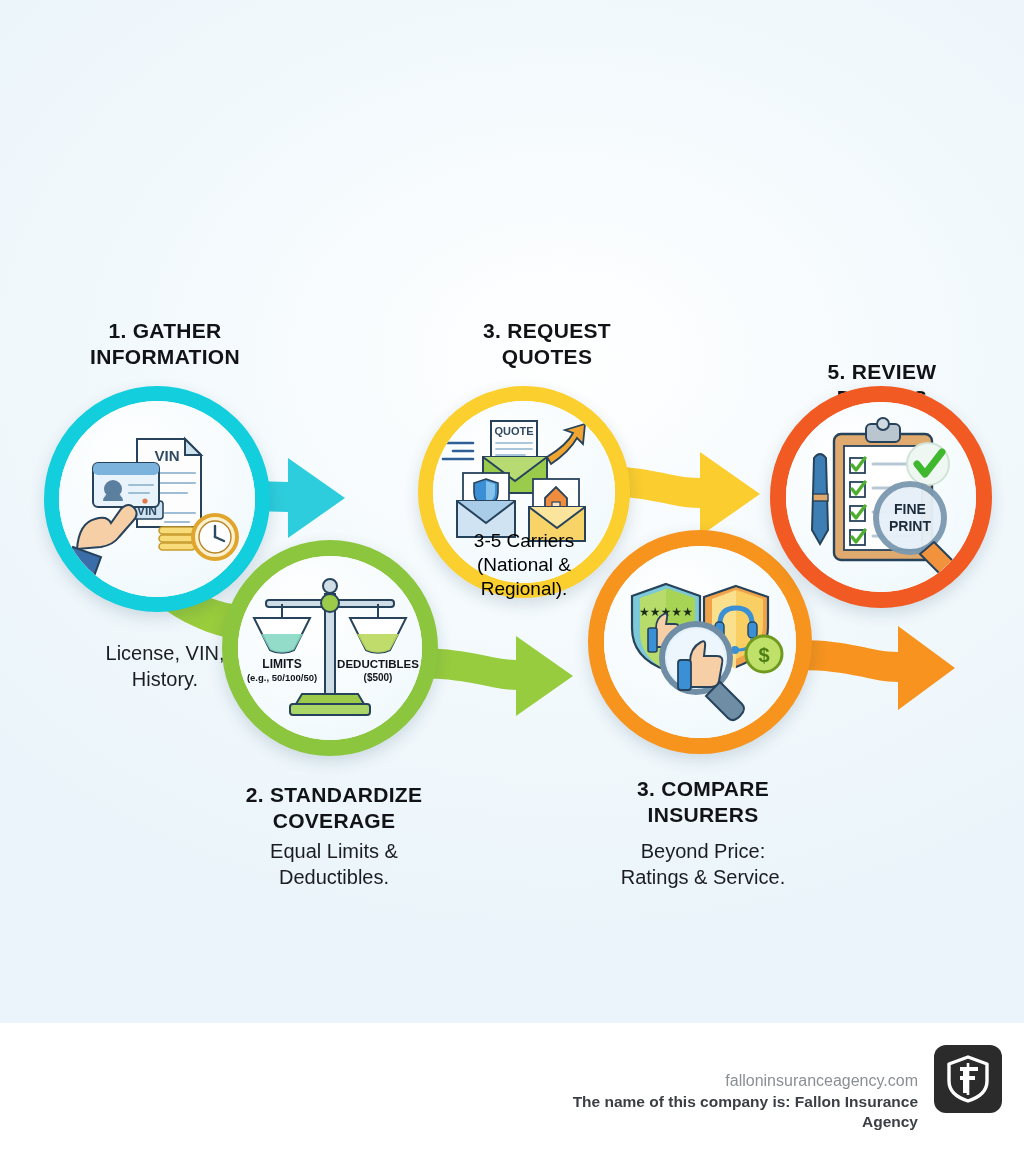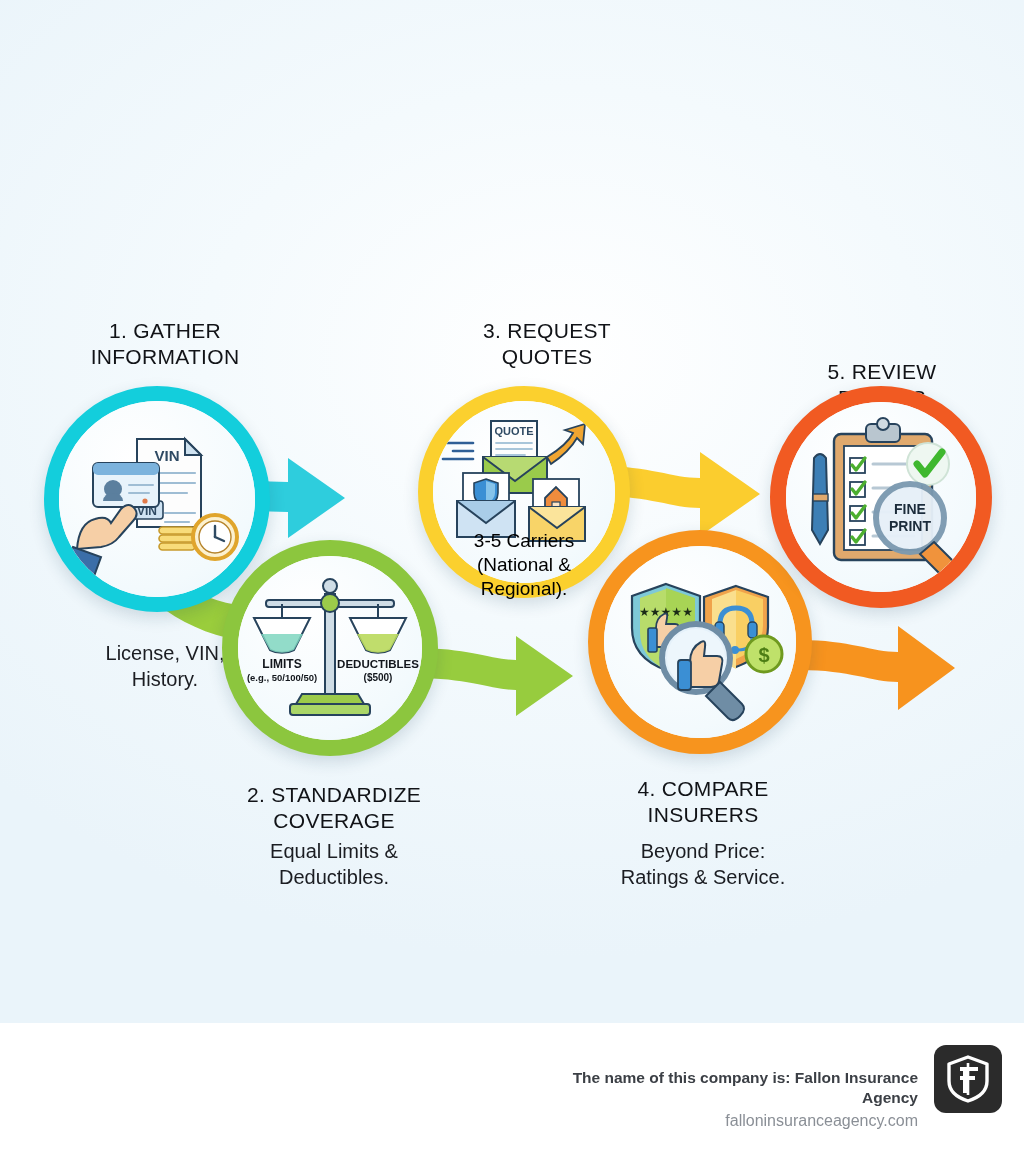--- a/index.html
+++ b/index.html
@@ -58,21 +58,21 @@
   }
   .ring-inner {
     position: absolute;
     border-radius: 50%;
     background: radial-gradient(circle at 38% 30%, #ffffff 0%, #f3fafd 70%, #eaf5fb 100%);
     overflow: hidden;
   }
   .step-label {
     position: absolute;
     text-align: center;
-    font-weight: normal;
+    font-weight: bold;
     font-size: 21px;
     line-height: 26px;
     letter-spacing: 0.3px;
     color: #111317;
   }
   .step-desc {
     position: absolute;
     text-align: center;
     font-size: 20px;
     line-height: 26px;
@@ -343,21 +343,21 @@
 
           <circle cx="92" cy="112" r="34" fill="#e5f1fa" stroke="#6f8da5" stroke-width="6"></circle>
           <circle cx="92" cy="112" r="29" fill="#eff7fd" opacity="0.8"></circle>
           <path d="M86 116 q0 -14 11 -20 q5 -3 4 5 l-1 9 h13 q7 0 5 8 l-3 17 q-1 6 -8 6 h-21 z" fill="#f6cfa6" stroke="#27435c" stroke-width="2"></path>
           <rect x="74" y="114" width="13" height="30" rx="3" fill="#3b8fd4" stroke="#27435c" stroke-width="1.8"></rect>
           <path d="M116 136 l22 22 q5 5 -2 12 q-7 7 -12 2 l-22 -22 z" fill="#6f8da5" stroke="#27435c" stroke-width="2"></path>
         </svg>
       </div>
     </div>
     <div class="step-label" style="left:-40px; top:246px; width:310px;">
-      <span>4. COMPARE</span><br>
+      <span>3. COMPARE</span><br>
       <span>INSURERS</span>
     </div>
     <div class="step-desc" style="left:-40px; top:308px; width:310px;">
       <span>Beyond Price:</span><br>
       <span>Ratings &amp; Service.</span>
     </div>
   </div>
 
   <div class="step" style="left:760px; top:318px; width:244px;">
     <div class="step-label" style="left:0; top:0; width:244px;margin-top:41px;">
@@ -403,22 +403,22 @@
         </svg>
       </div>
     </div>
   </div>
 
 </div>
 
 <div id="footer">
   <div id="footer-inner">
     <div id="footer-text">
+      <div id="site-line">falloninsuranceagency.com</div>
       <div id="company-line">The name of this company is: Fallon Insurance Agency</div>
-      <div id="site-line">falloninsuranceagency.com</div>
     </div>
     <div id="footer-logo">
       <svg width="46" height="50" viewBox="0 0 46 50">
         <path d="M23 3 L42 10 v17 q0 14 -19 20 Q4 41 4 27 V10 z" fill="none" stroke="#ffffff" stroke-width="3.4" stroke-linejoin="round"></path>
         <path d="M23 9 v32" stroke="#ffffff" stroke-width="2.6"></path>
         <path d="M17 15 h14 M17 24 h11 M20 15 v22" stroke="#ffffff" stroke-width="4" stroke-linecap="square" fill="none"></path>
       </svg>
     </div>
   </div>
 </div>

